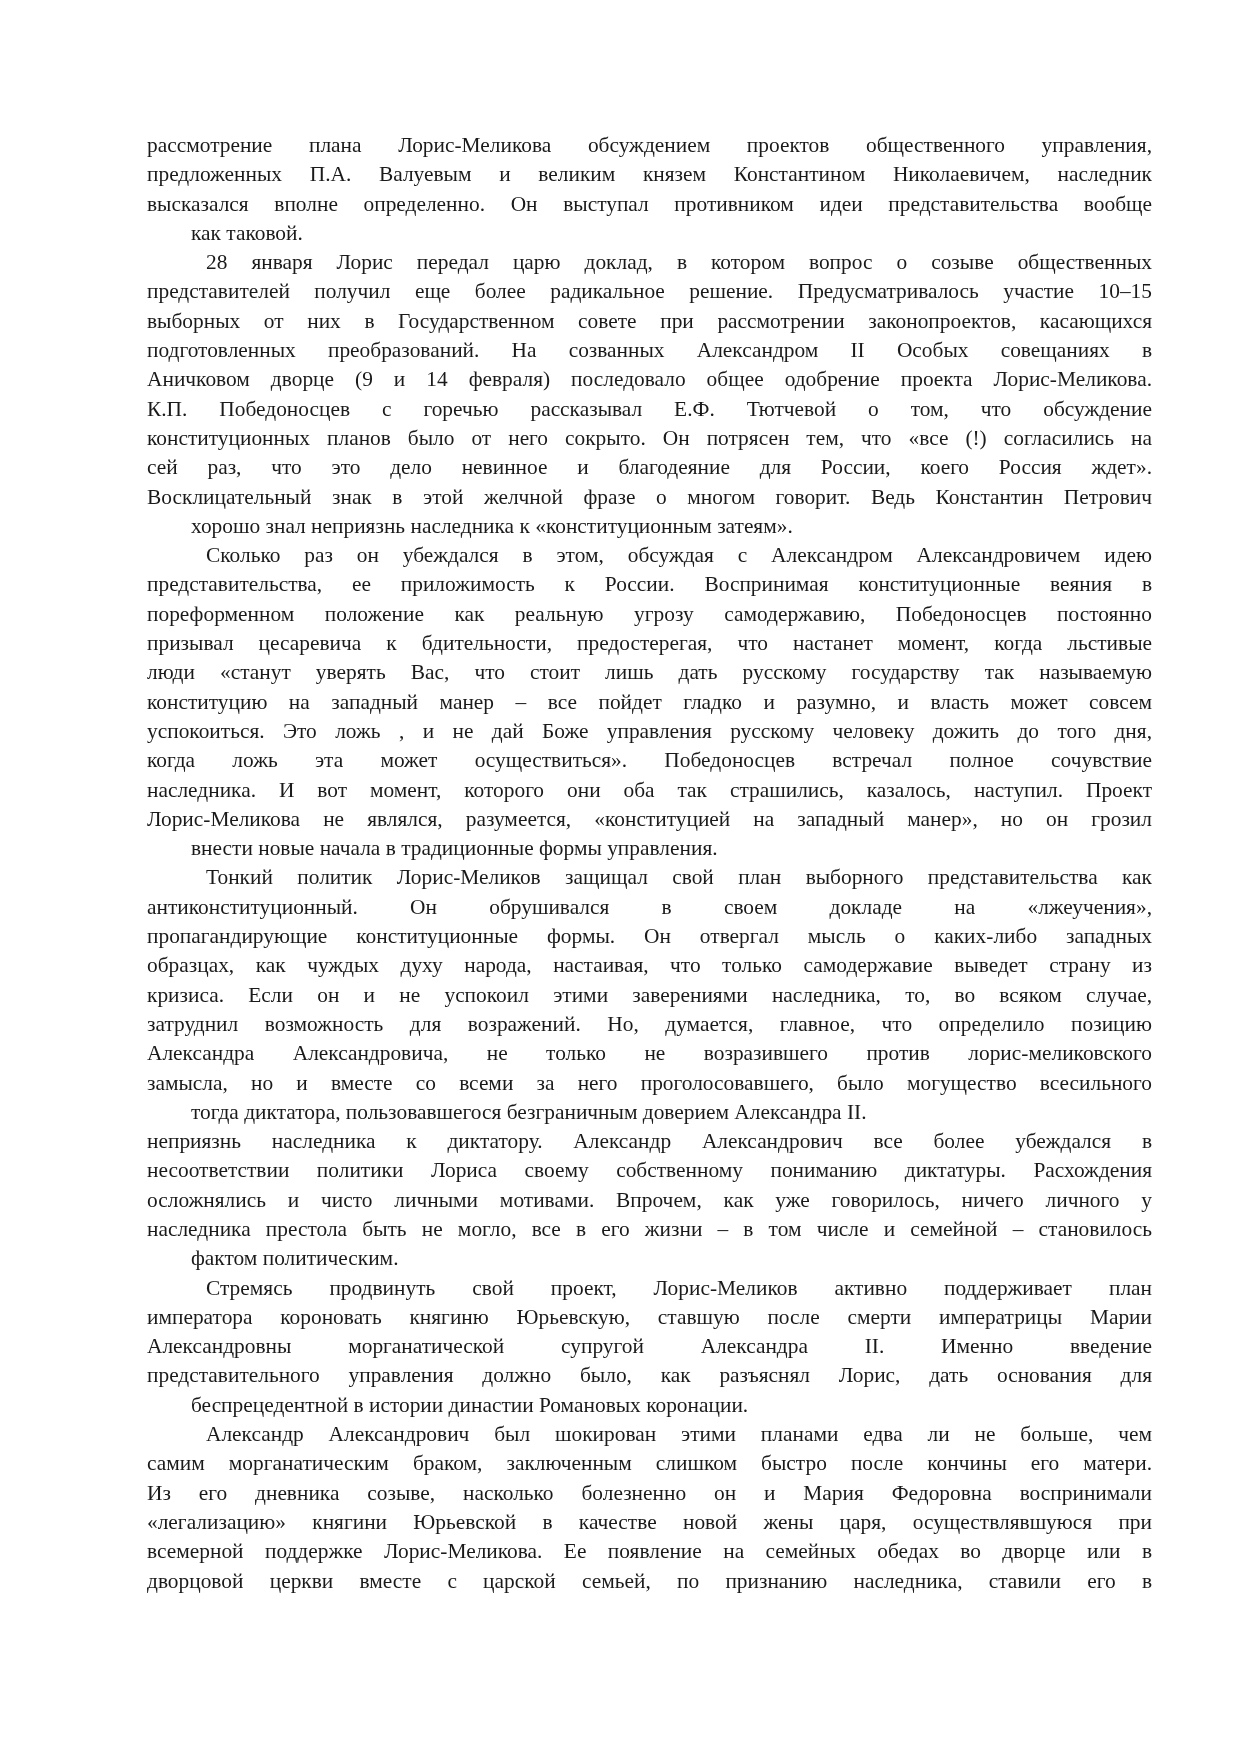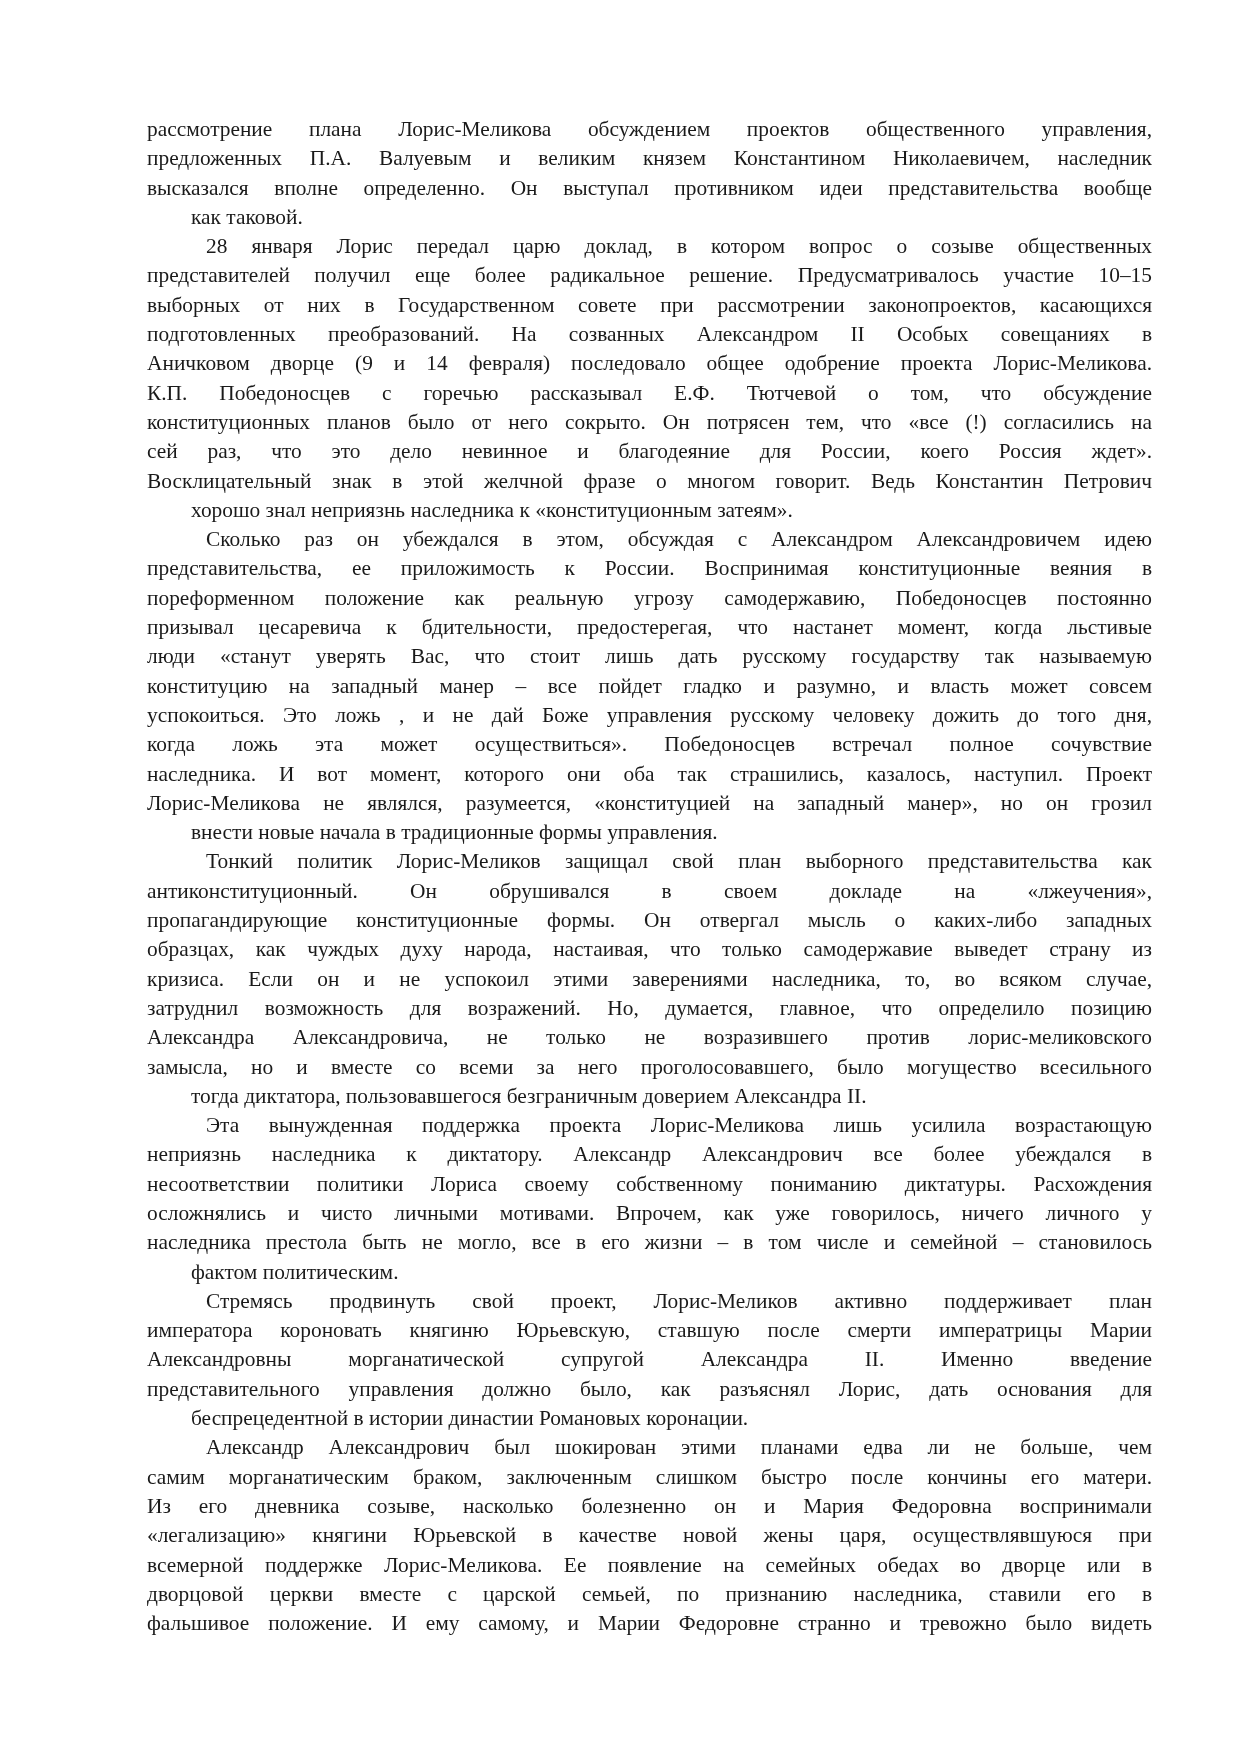--- a/index.html
+++ b/index.html
@@ -9,21 +9,21 @@
     }
     body {
       width: 1239px;
       height: 1754px;
       position: relative;
       overflow: hidden;
     }
     .page {
       position: absolute;
       left: 147px;
-      top: 115px;
+      top: 131px;
       width: 1005px;
       font-family: "Liberation Serif", "DejaVu Serif", serif;
       font-size: 21.4px;
       color: #1a1a1a;
       line-height: 29.3px;
     }
     .para {
       margin: 0;
       padding: 0;
     }
@@ -84,36 +84,34 @@
       <span class="line">антиконституционный. Он обрушивался в своем докладе на «лжеучения»,</span>
       <span class="line">пропагандирующие конституционные формы. Он отвергал мысль о каких-либо западных</span>
       <span class="line">образцах, как чуждых духу народа, настаивая, что только самодержавие выведет страну из</span>
       <span class="line">кризиса. Если он и не успокоил этими заверениями наследника, то, во всяком случае,</span>
       <span class="line">затруднил возможность для возражений. Но, думается, главное, что определило позицию</span>
       <span class="line">Александра Александровича, не только не возразившего против лорис-меликовского</span>
       <span class="line">замысла, но и вместе со всеми за него проголосовавшего, было могущество всесильного</span>
       <span class="line last">тогда диктатора, пользовавшегося безграничным доверием Александра II.</span>
     </div>
     <div class="para">
-      <span class="line indent">Эта вынужденная поддержка проекта Лорис-Меликова лишь усилила возрастающую</span>
       <span class="line">неприязнь наследника к диктатору. Александр Александрович все более убеждался в</span>
       <span class="line">несоответствии политики Лориса своему собственному пониманию диктатуры. Расхождения</span>
       <span class="line">осложнялись и чисто личными мотивами. Впрочем, как уже говорилось, ничего личного у</span>
       <span class="line">наследника престола быть не могло, все в его жизни – в том числе и семейной – становилось</span>
       <span class="line last">фактом политическим.</span>
     </div>
     <div class="para">
       <span class="line indent">Стремясь продвинуть свой проект, Лорис-Меликов активно поддерживает план</span>
       <span class="line">императора короновать княгиню Юрьевскую, ставшую после смерти императрицы Марии</span>
       <span class="line">Александровны морганатической супругой Александра II. Именно введение</span>
       <span class="line">представительного управления должно было, как разъяснял Лорис, дать основания для</span>
       <span class="line last">беспрецедентной в истории династии Романовых коронации.</span>
     </div>
     <div class="para">
       <span class="line indent">Александр Александрович был шокирован этими планами едва ли не больше, чем</span>
       <span class="line">самим морганатическим браком, заключенным слишком быстро после кончины его матери.</span>
       <span class="line">Из его дневника созыве, насколько болезненно он и Мария Федоровна воспринимали</span>
       <span class="line">«легализацию» княгини Юрьевской в качестве новой жены царя, осуществлявшуюся при</span>
       <span class="line">всемерной поддержке Лорис-Меликова. Ее появление на семейных обедах во дворце или в</span>
       <span class="line">дворцовой церкви вместе с царской семьей, по признанию наследника, ставили его в</span>
-      <span class="line">фальшивое положение. И ему самому, и Марии Федоровне странно и тревожно было видеть</span>
     </div>
   </div>
 
 </body></html>

